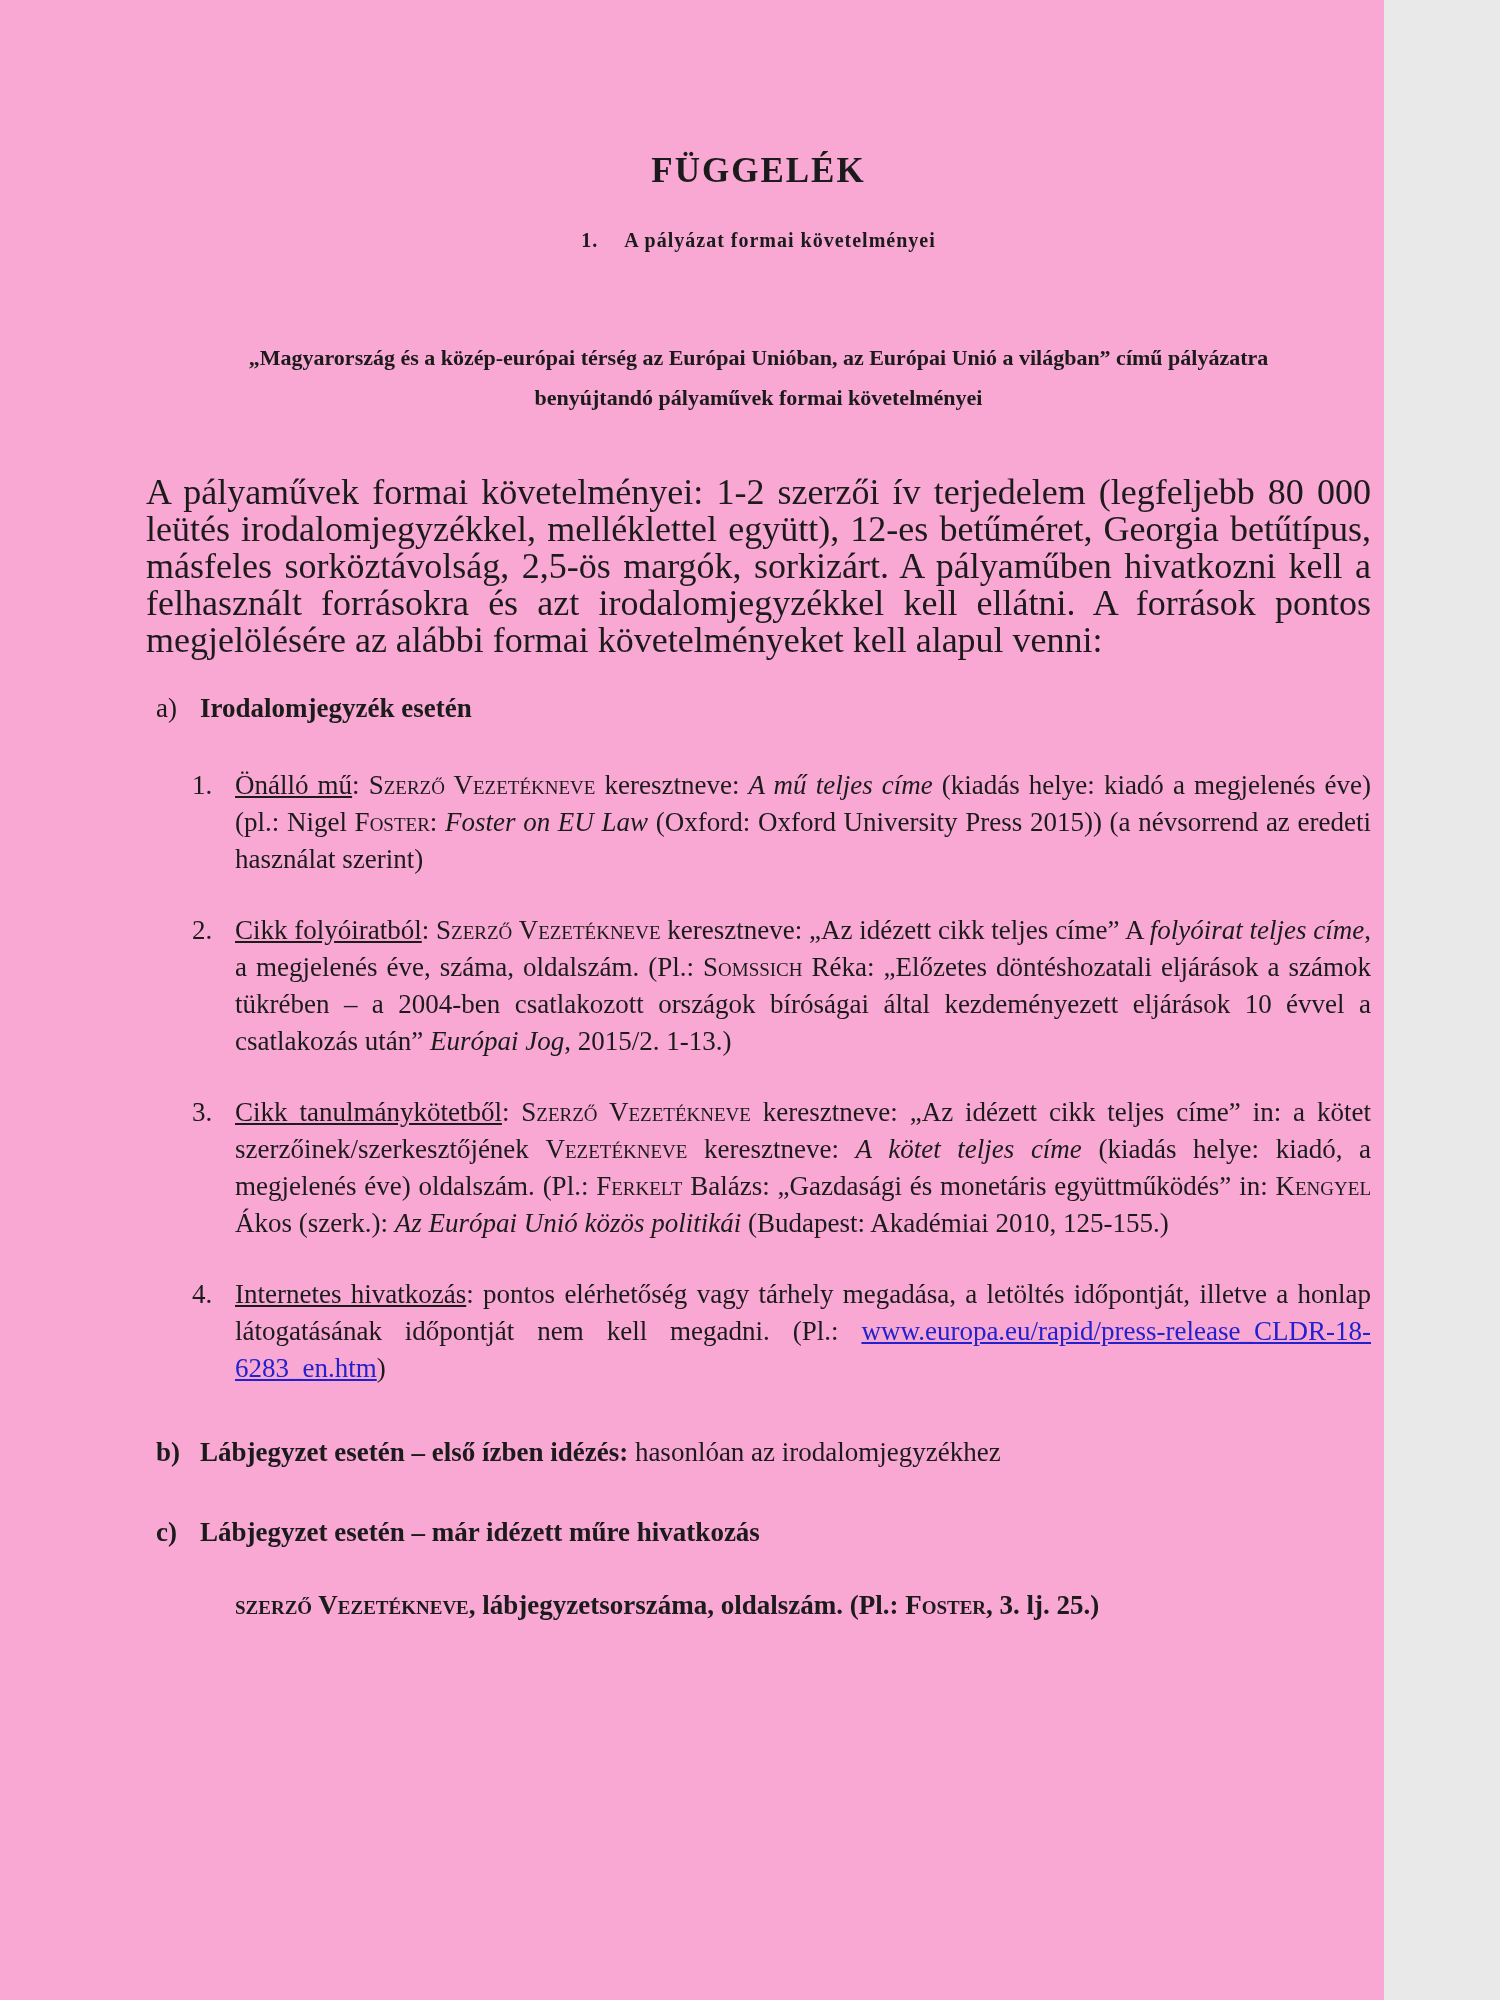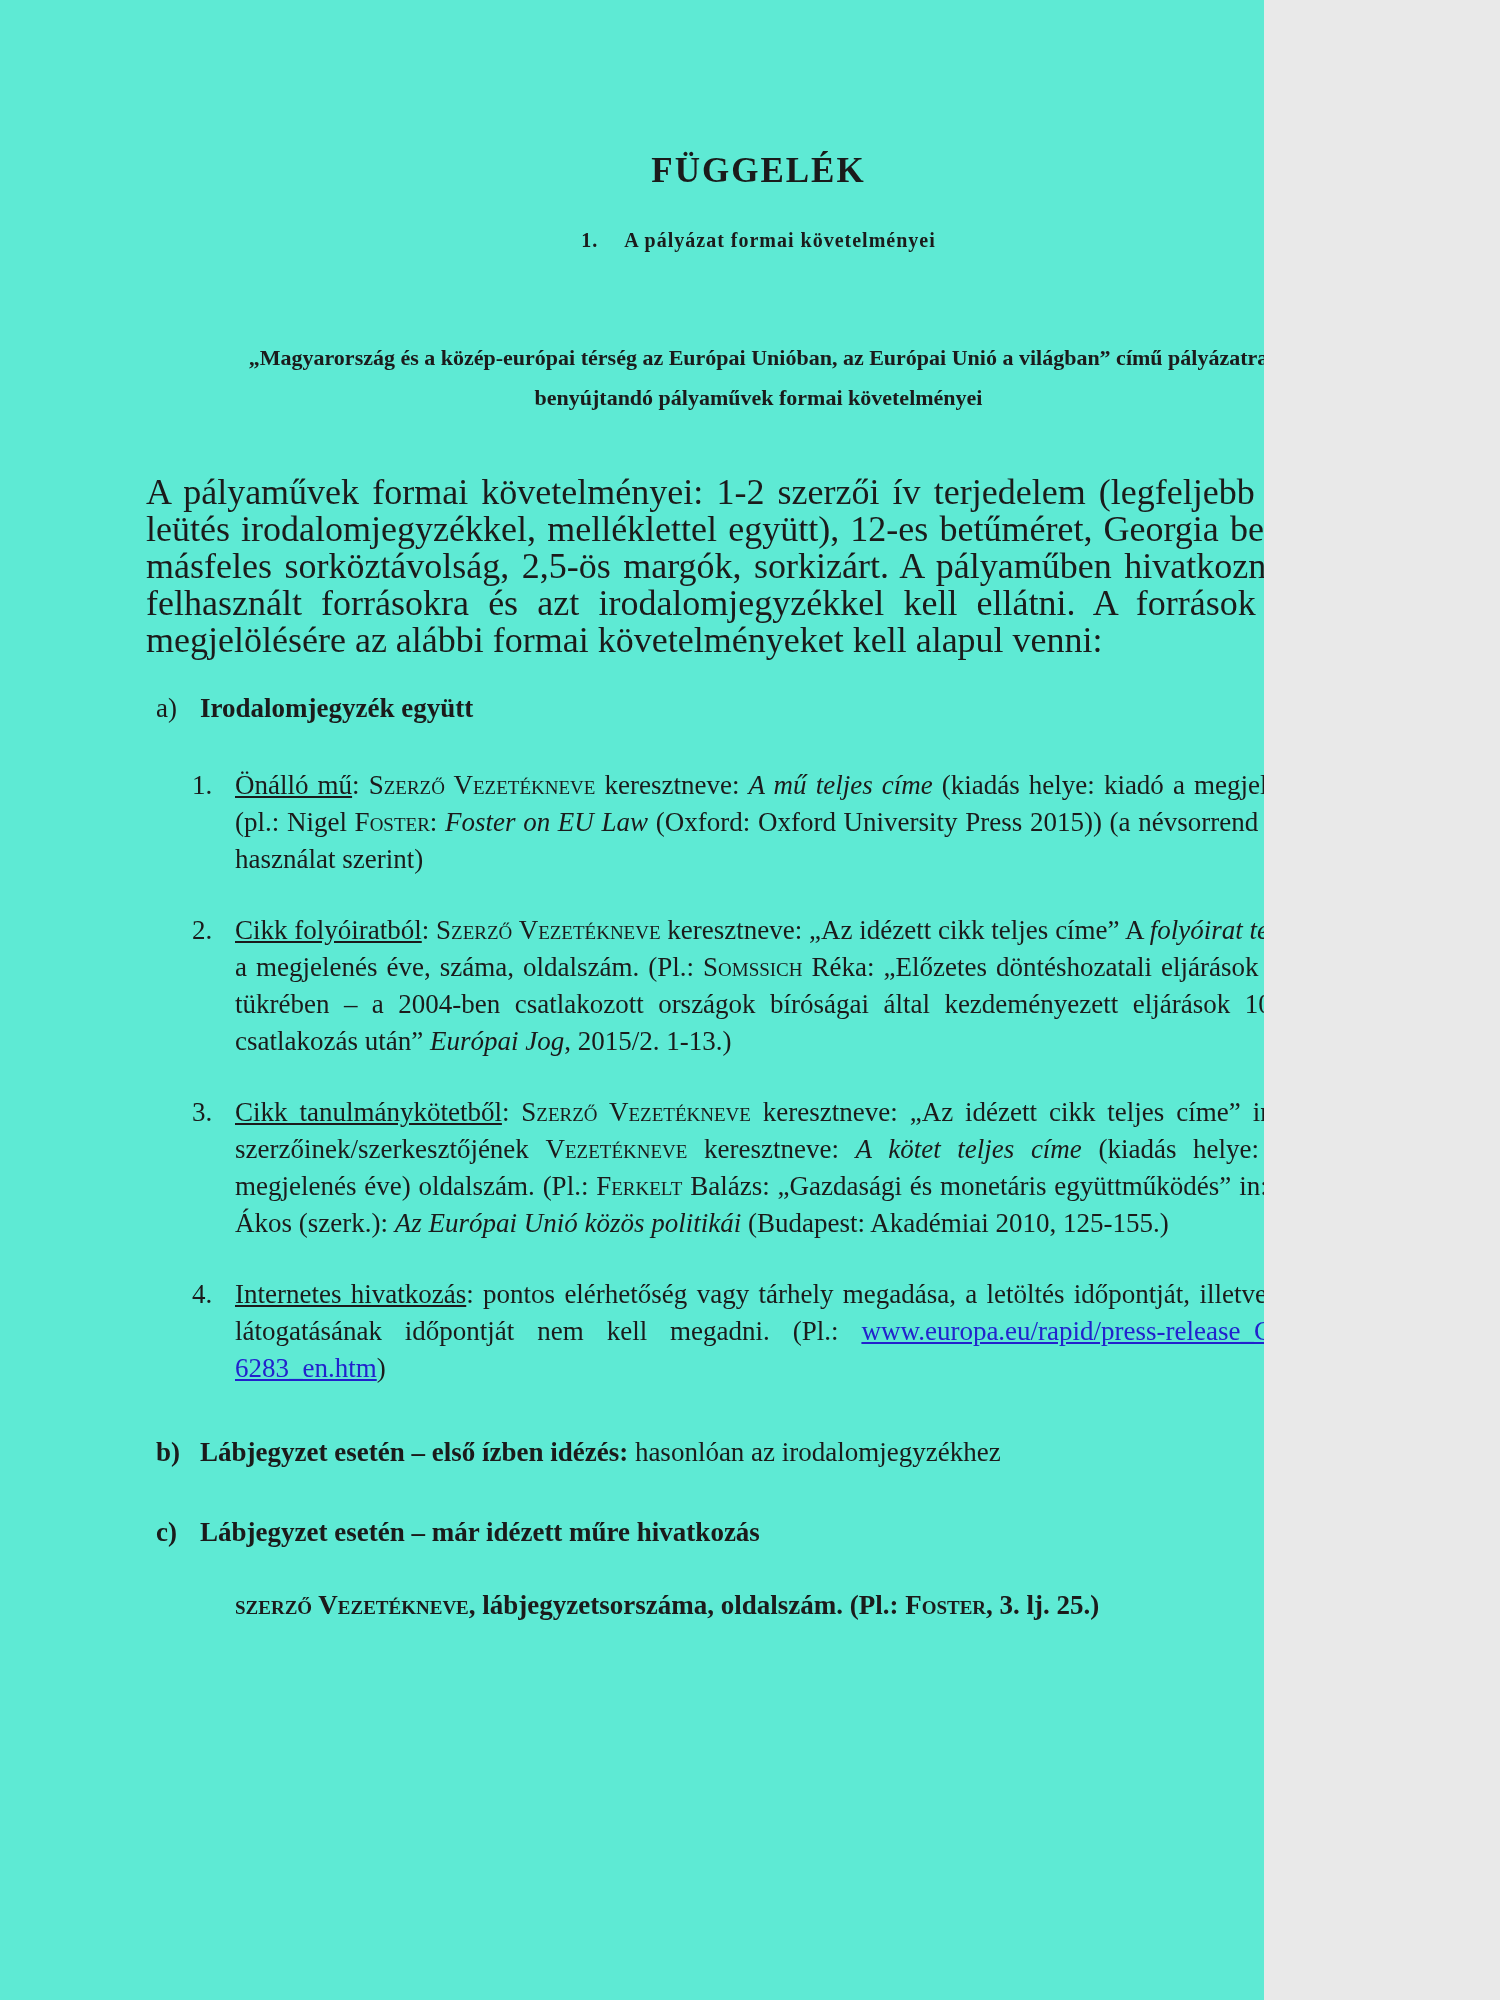--- a/index.html
+++ b/index.html
@@ -1,21 +1,21 @@
 <!DOCTYPE html>
 <html lang="hu"><head>
 <meta charset="utf-8">
 <title>FÜGGELÉK</title>
 <style>
   html, body { margin: 0; padding: 0; background: #e9e9e9; }
   .sheet {
     position: relative;
-    width: 1264px;
+    width: 1384px;
     height: 2000px;
-    background: #5eead4;
+    background: #f9a8d4;
     overflow: hidden;
     font-family: "Liberation Serif", "DejaVu Serif", serif;
     color: #1b1b1b;
   }
   .content {
     width: 1225px;
     margin-left: 146px;
     padding-top: 150px;
   }
   .doc-title {
@@ -93,21 +93,21 @@
     <div class="sec-heading">
       <span class="sec-num">1.</span><span>A pályázat formai követelményei</span>
     </div>
 
     <div class="comp-title">„Magyarország és a közép-európai térség az Európai Unióban, az Európai Unió a világban” című pályázatra benyújtandó pályaművek formai követelményei</div>
 
     <p class="intro">A pályaművek formai követelményei: 1-2 szerzői ív terjedelem (legfeljebb 80 000 leütés irodalomjegyzékkel, melléklettel együtt), 12-es betűméret, Georgia betűtípus, másfeles sorköztávolság, 2,5-ös margók, sorkizárt. A pályaműben hivatkozni kell a felhasznált forrásokra és azt irodalomjegyzékkel kell ellátni. A források pontos megjelölésére az alábbi formai követelményeket kell alapul venni:</p>
 
     <div class="abc sec-a">
       <span class="abc-marker">a)</span>
-      <span class="bold">Irodalomjegyzék együtt</span>
+      <span class="bold">Irodalomjegyzék esetén</span>
     </div>
 
     <div>
       <div class="num-item gap-lg">
         <span class="num">1.</span>
         <span class="item-body"><span class="u">Önálló mű</span><span>: </span><span class="sc">Szerző Vezetékneve</span><span> keresztneve: </span><span class="i">A mű teljes címe</span><span> (kiadás helye: kiadó a megjelenés éve) (pl.: Nigel </span><span class="sc">Foster</span><span>: </span><span class="i">Foster on EU Law</span><span> (Oxford: Oxford University Press 2015)) (a névsorrend az eredeti használat szerint)</span></span>
       </div>
       <div class="num-item gap-md">
         <span class="num">2.</span>
         <span class="item-body"><span class="u">Cikk folyóiratból</span><span>: </span><span class="sc">Szerző Vezetékneve</span><span> keresztneve: „Az idézett cikk teljes címe” A </span><span class="i">folyóirat teljes címe</span><span>, a megjelenés éve, száma, oldalszám. (Pl.: </span><span class="sc">Somssich</span><span> Réka: „Előzetes döntéshozatali eljárások a számok tükrében – a 2004-ben csatlakozott országok bíróságai által kezdeményezett eljárások 10 évvel a csatlakozás után” </span><span class="i">Európai Jog</span><span>, 2015/2. 1-13.)</span></span>

